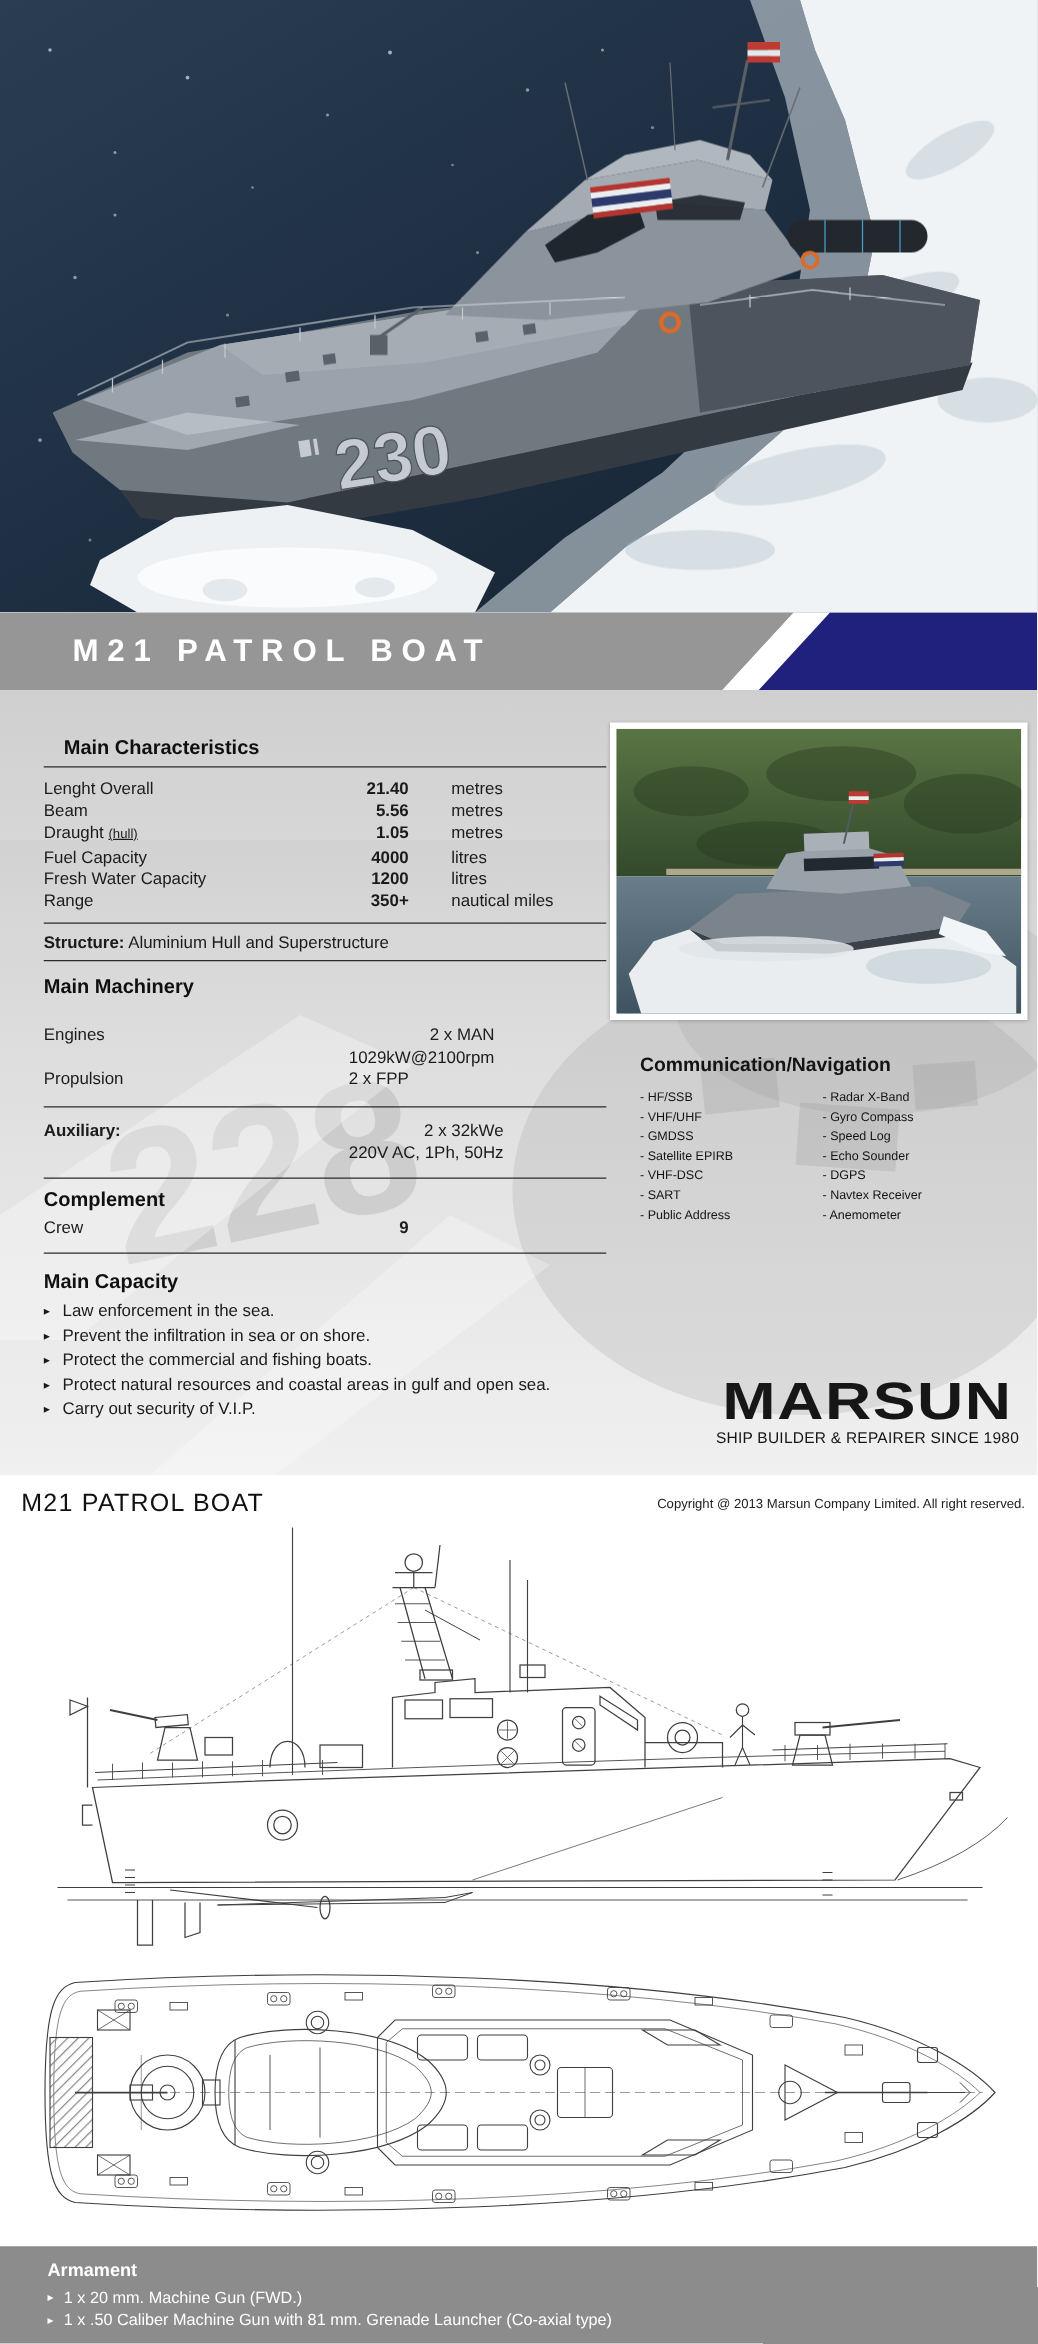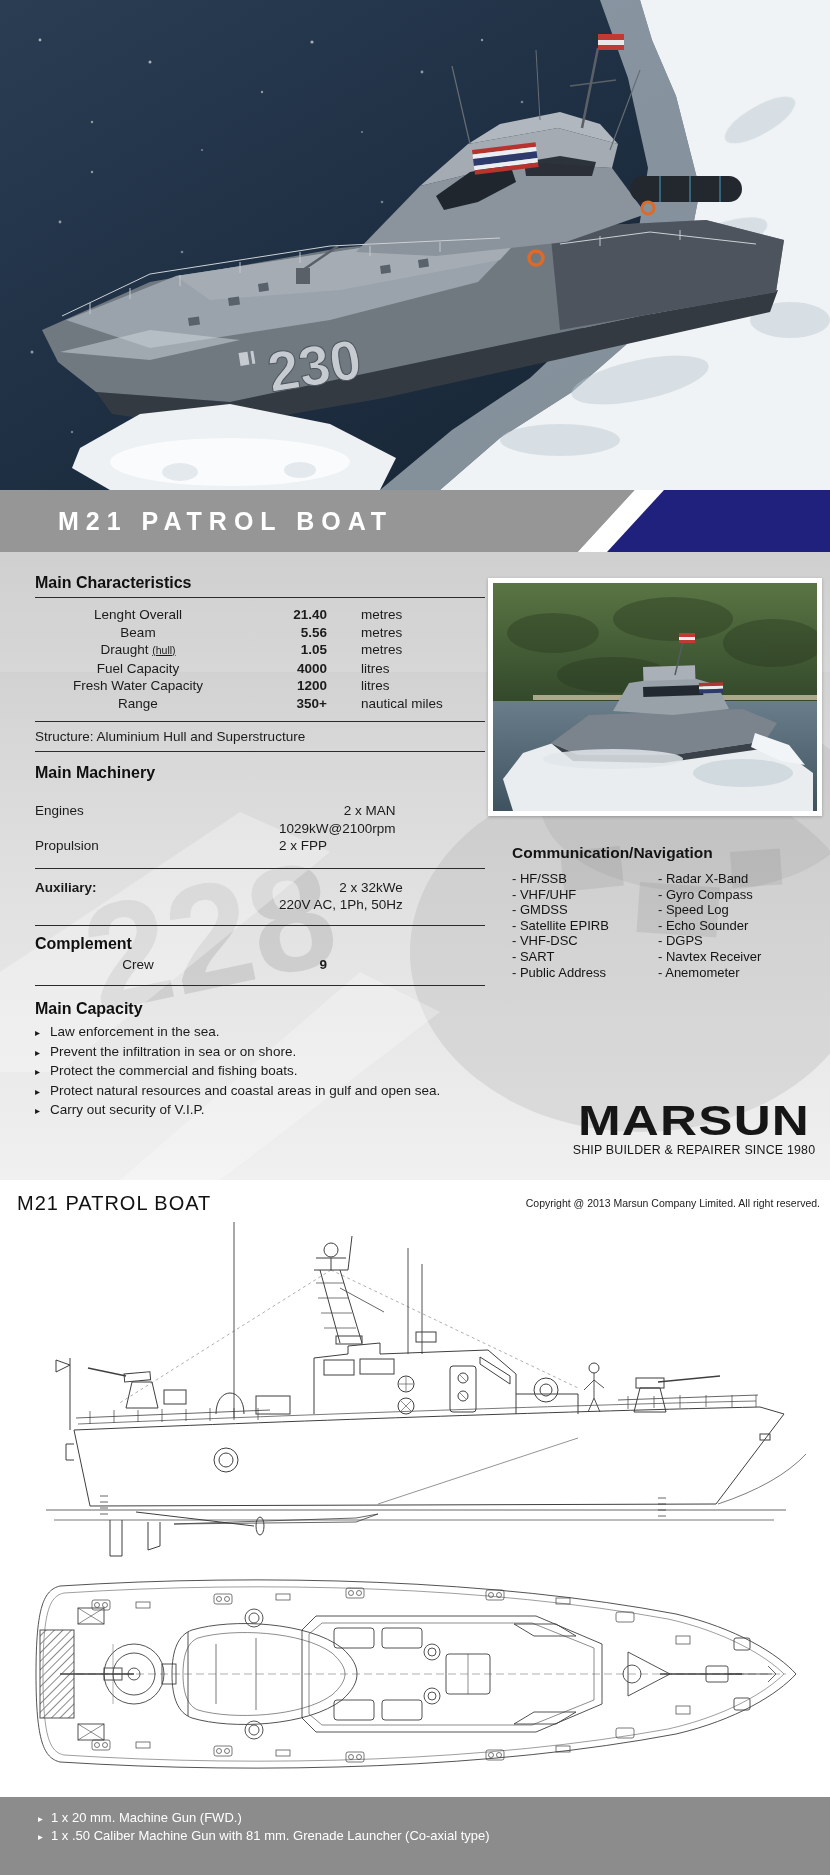--- a/index.html
+++ b/index.html
@@ -15,45 +15,45 @@
   .banner{top:490px;height:62px;}
   .banner svg{position:absolute;top:0;left:0;}
   .banner-title{position:absolute;left:58px;top:0;line-height:62px;
     color:#ffffff;font-size:25px;font-weight:bold;letter-spacing:7px;white-space:nowrap;}
 
   
   .specs{top:552px;height:628px;
     background:linear-gradient(180deg,#c9c9c9 0%,#d6d6d6 28%,#e2e2e2 58%,#f0f0f0 100%);}
   .specs-bg{position:absolute;top:0;left:0;}
   .leftcol{position:absolute;left:35px;top:22px;width:450px;color:#1b1b1b;}
-  h2.sec{font-size:16px;font-weight:bold;margin:0;color:#101010;}
+  h2.sec{font-size:16px;font-weight:bold;margin:16px;color:#101010;}
   hr.rule{border:none;border-top:1.7px solid #2b2b2b;margin:0;}
   .mc-rows{margin-top:8px;}
   .spec-row{display:flex;font-size:13.5px;line-height:17.5px;}
-  .spec-row .lab{width:206px;text-align:center;}
+  .spec-row .lab{width:206px;}
   .lab-note{font-size:10.5px;text-decoration:underline;}
   .spec-row .val{width:86px;text-align:right;font-weight:bold;}
   .spec-row .unit{margin-left:34px;}
   .structure-line{font-size:13.5px;margin:7px 0;}
-  .structure-line b{font-weight:normal;}
+  .structure-line b{font-weight:bold;}
   .m-row{display:flex;font-size:13.5px;line-height:17.5px;}
   .m-row .mlab{width:244px;}
   .m-row .mval span{display:block;text-align:right;}
   .missions-ul,.cn-ul{list-style:none;margin:0;padding:0;}
   .missions-ul li{display:flex;font-size:13.5px;line-height:18.5px;}
   .missions-ul .blt{width:15px;font-size:10px;padding-top:1px;}
   
   .photo-frame{position:absolute;left:488px;top:26px;width:324px;height:228px;
     background:#fff;padding:5px;box-shadow:0 1px 3px rgba(0,0,0,.25);}
   .commnav{position:absolute;left:512px;top:292px;width:310px;color:#141414;}
   .commnav h3{font-size:15.5px;font-weight:bold;margin:0 0 9px 0;}
   .cn-cols{display:flex;}
   .cn-c1{width:146px;}
   .cn-c2{width:164px;}
-  .cn-ul li{font-size:13px;line-height:15.6px;}
+  .cn-ul li{font-size:10px;line-height:15.6px;}
   .logo{position:absolute;left:566px;top:550px;width:256px;text-align:center;color:#161616;}
   .logo-name{font-size:42px;font-weight:bold;letter-spacing:1px;line-height:0.9;
     transform:scaleX(1.22);transform-origin:center;}
   .logo-tagline{font-size:12.4px;letter-spacing:0.2px;margin-top:3px;white-space:nowrap;}
 
   
   .drawings{top:1180px;height:617px;background:#ffffff;}
   .d-title{position:absolute;left:17px;top:12px;font-size:20px;letter-spacing:1px;color:#111;}
   .d-copy{position:absolute;right:10px;top:17px;font-size:10.5px;color:#222;padding-left:24px;}
   .side-svg{position:absolute;left:18px;top:28px;}
@@ -592,20 +592,21 @@
         <rect x="62" y="158" width="26" height="16"></rect>
           <line x1="62" y1="158" x2="88" y2="174" stroke-width=".6"></line>
           <line x1="88" y1="158" x2="62" y2="174" stroke-width=".6"></line>
         <rect x="718" y="72" width="16" height="12" rx="2"></rect>
           <rect x="718" y="132" width="16" height="12" rx="2"></rect>
       </g>
     </svg>
   </section>
 
   <section class="armament">
+    <h3>Armament</h3>
     <ul class="arm-ul">
       <li>
           <span class="blt">▸</span>
           <span>1 x 20 mm. Machine Gun (FWD.)</span>
         </li>
       <li>
           <span class="blt">▸</span>
           <span>1 x .50 Caliber Machine Gun with 81 mm. Grenade Launcher (Co-axial type)</span>
         </li>
     </ul>

